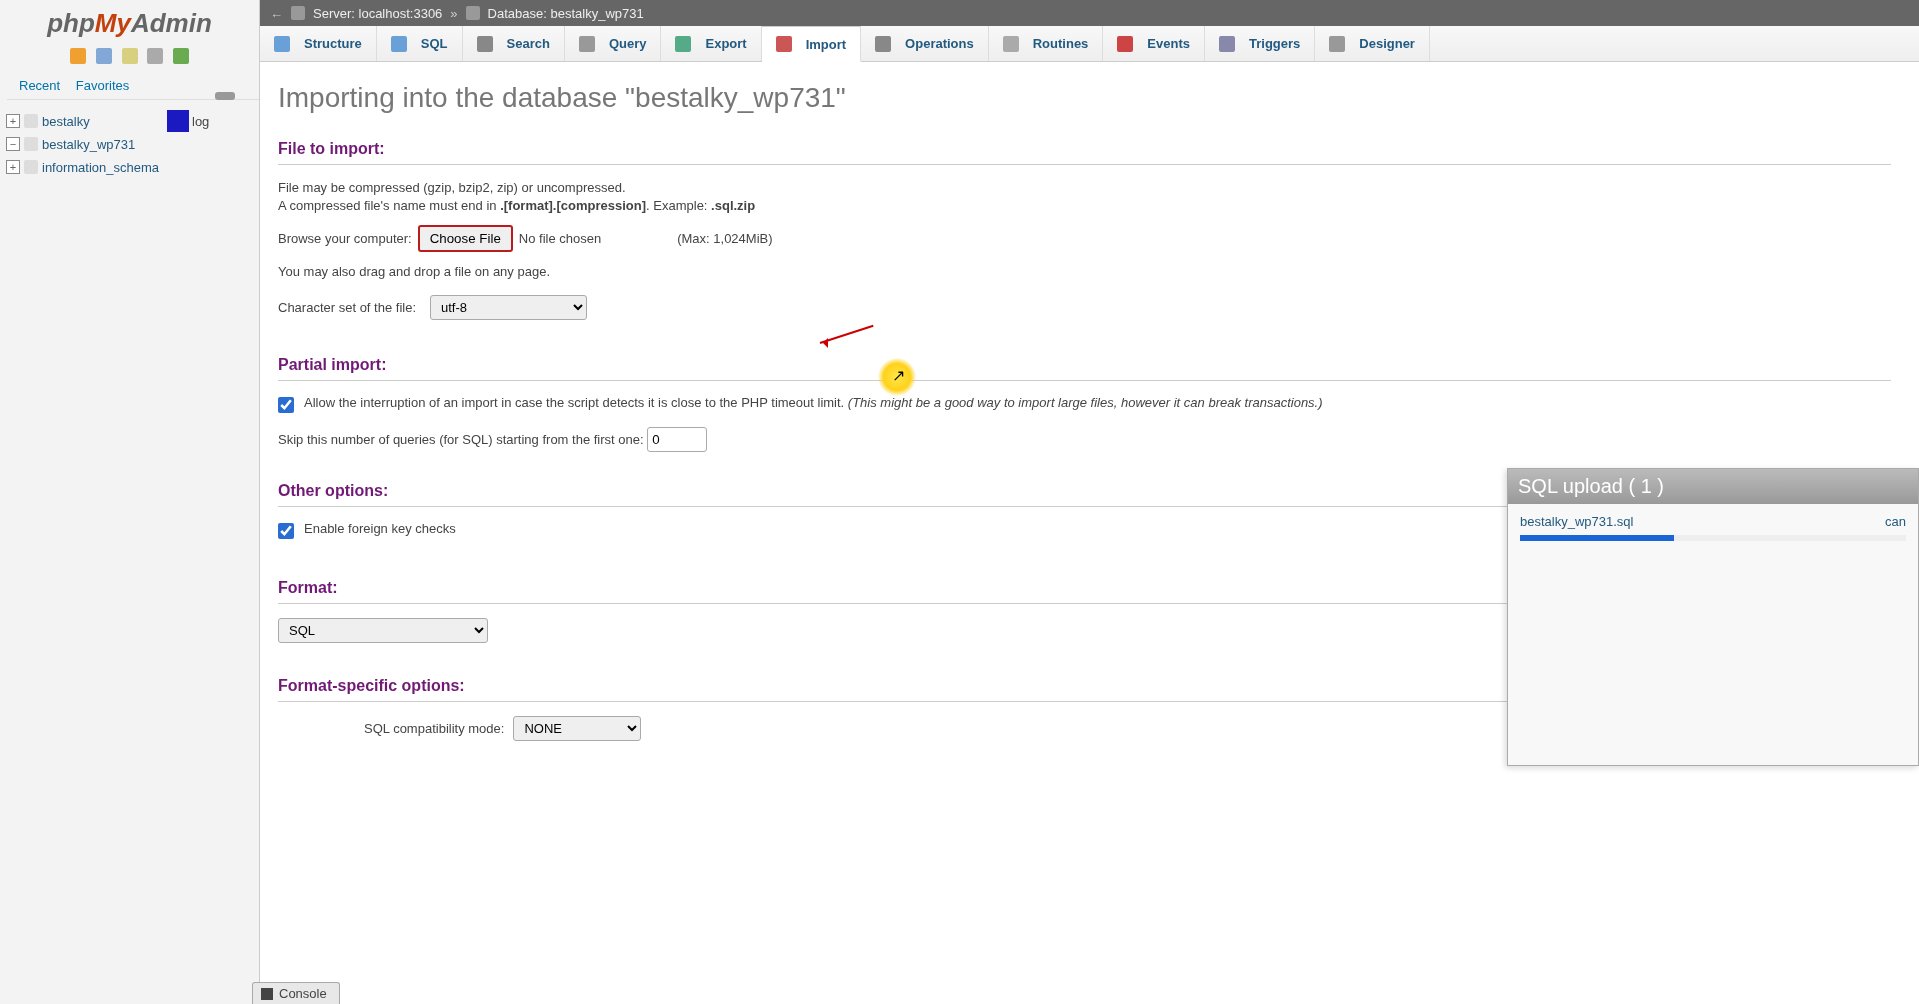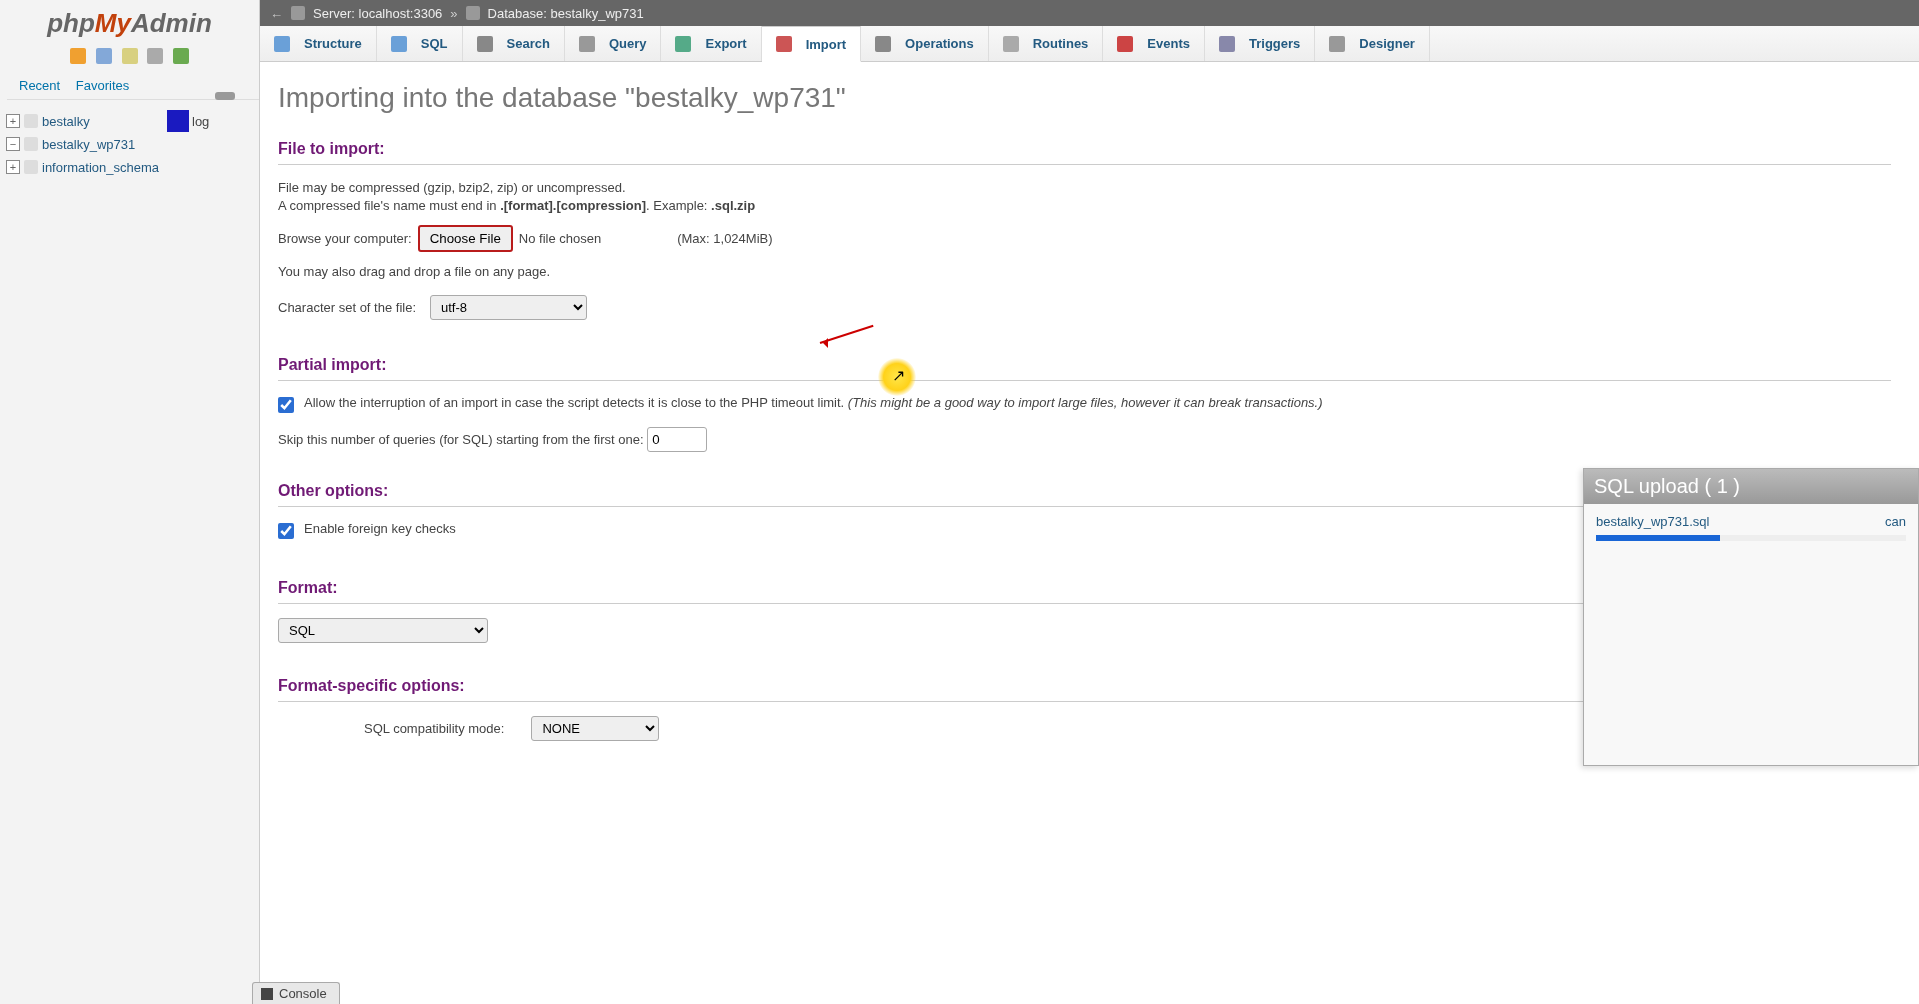--- a/index.html
+++ b/index.html
@@ -69,31 +69,31 @@
 .charset-row { display: flex; align-items: center; gap: 14px; }
 select { border: 1px solid #aaa; padding: 3px 6px; border-radius: 3px; font-size: 13px; }
 .charset-sel { width: 157px; }
 .format-sel { width: 210px; }
 .compat-sel { width: 128px; }
 input[type="text"].skip { width: 60px; border: 1px solid #aaa; padding: 4px; border-radius: 3px; }
 .cb-row { display: flex; align-items: flex-start; gap: 10px; margin: 10px 0; }
 .cb-row input[type="checkbox"] { width: 16px; height: 16px; accent-color: #2a6dd2; margin-top: 2px; }
 .italic { font-style: italic; }
 .skip-row { margin: 14px 0; }
-.compat-row { margin-left: 86px; margin-top: 10px; display: flex; align-items: center; gap: 27px; }
+.compat-row { margin-left: 86px; margin-top: 10px; display: flex; align-items: center; gap: 9px; }
 
 
 .red-arrow { position: absolute; left: 560px; top: 262px; width: 60px; height: 20px; pointer-events: none; }
 .red-arrow::before { content: ''; position: absolute; left: 0; top: 18px; width: 56px; height: 2px; background: #c00; transform: rotate(-18deg); transform-origin: left; }
 .red-arrow::after { content: ''; position: absolute; left: -2px; top: 14px; width: 0; height: 0; border: 5px solid transparent; border-right-color: #c00; }
 .cursor-highlight { position: absolute; left: 618px; top: 296px; width: 38px; height: 38px; border-radius: 50%; background: radial-gradient(circle, #ffe64a 0%, #ffd21a 50%, rgba(255,210,26,0) 72%); pointer-events: none; }
 .cursor-highlight::after { content: '↖'; position: absolute; left: 14px; top: 8px; font-size: 16px; color: #000; transform: scaleX(-1); }
 
 
-.upload-popup { position: absolute; right: 0; top: 468px; width: 336px; background: #f8f8f8; border: 1px solid #aaa; box-shadow: -2px 2px 6px rgba(0,0,0,0.15); }
+.upload-popup { position: absolute; right: 0; top: 468px; width: 412px; background: #f8f8f8; border: 1px solid #aaa; box-shadow: -2px 2px 6px rgba(0,0,0,0.15); }
 .upload-popup .hdr { background: linear-gradient(#bbb,#999); color: #fff; padding: 6px 10px; font-size: 20px; font-weight: normal; }
 .upload-popup .body { padding: 10px 12px 4px; }
 .upload-popup .filename-row { display: flex; justify-content: space-between; color: #235a81; margin-bottom: 6px; }
 .upload-popup .filename-row .cancel { color: #235a81; cursor: pointer; }
 .progress-outer { width: 100%; height: 6px; background: #eee; }
 .progress-inner { height: 6px; background: #1a66d6; width: 40%; }
 .upload-popup .blank { height: 220px; }
 
 
 .console-tab { position: absolute; left: 252px; bottom: 0; background: #e8e8e8; border: 1px solid #aaa; border-bottom: none; padding: 3px 12px 3px 8px; display: flex; align-items: center; gap: 6px; border-radius: 3px 3px 0 0; cursor: pointer; }

